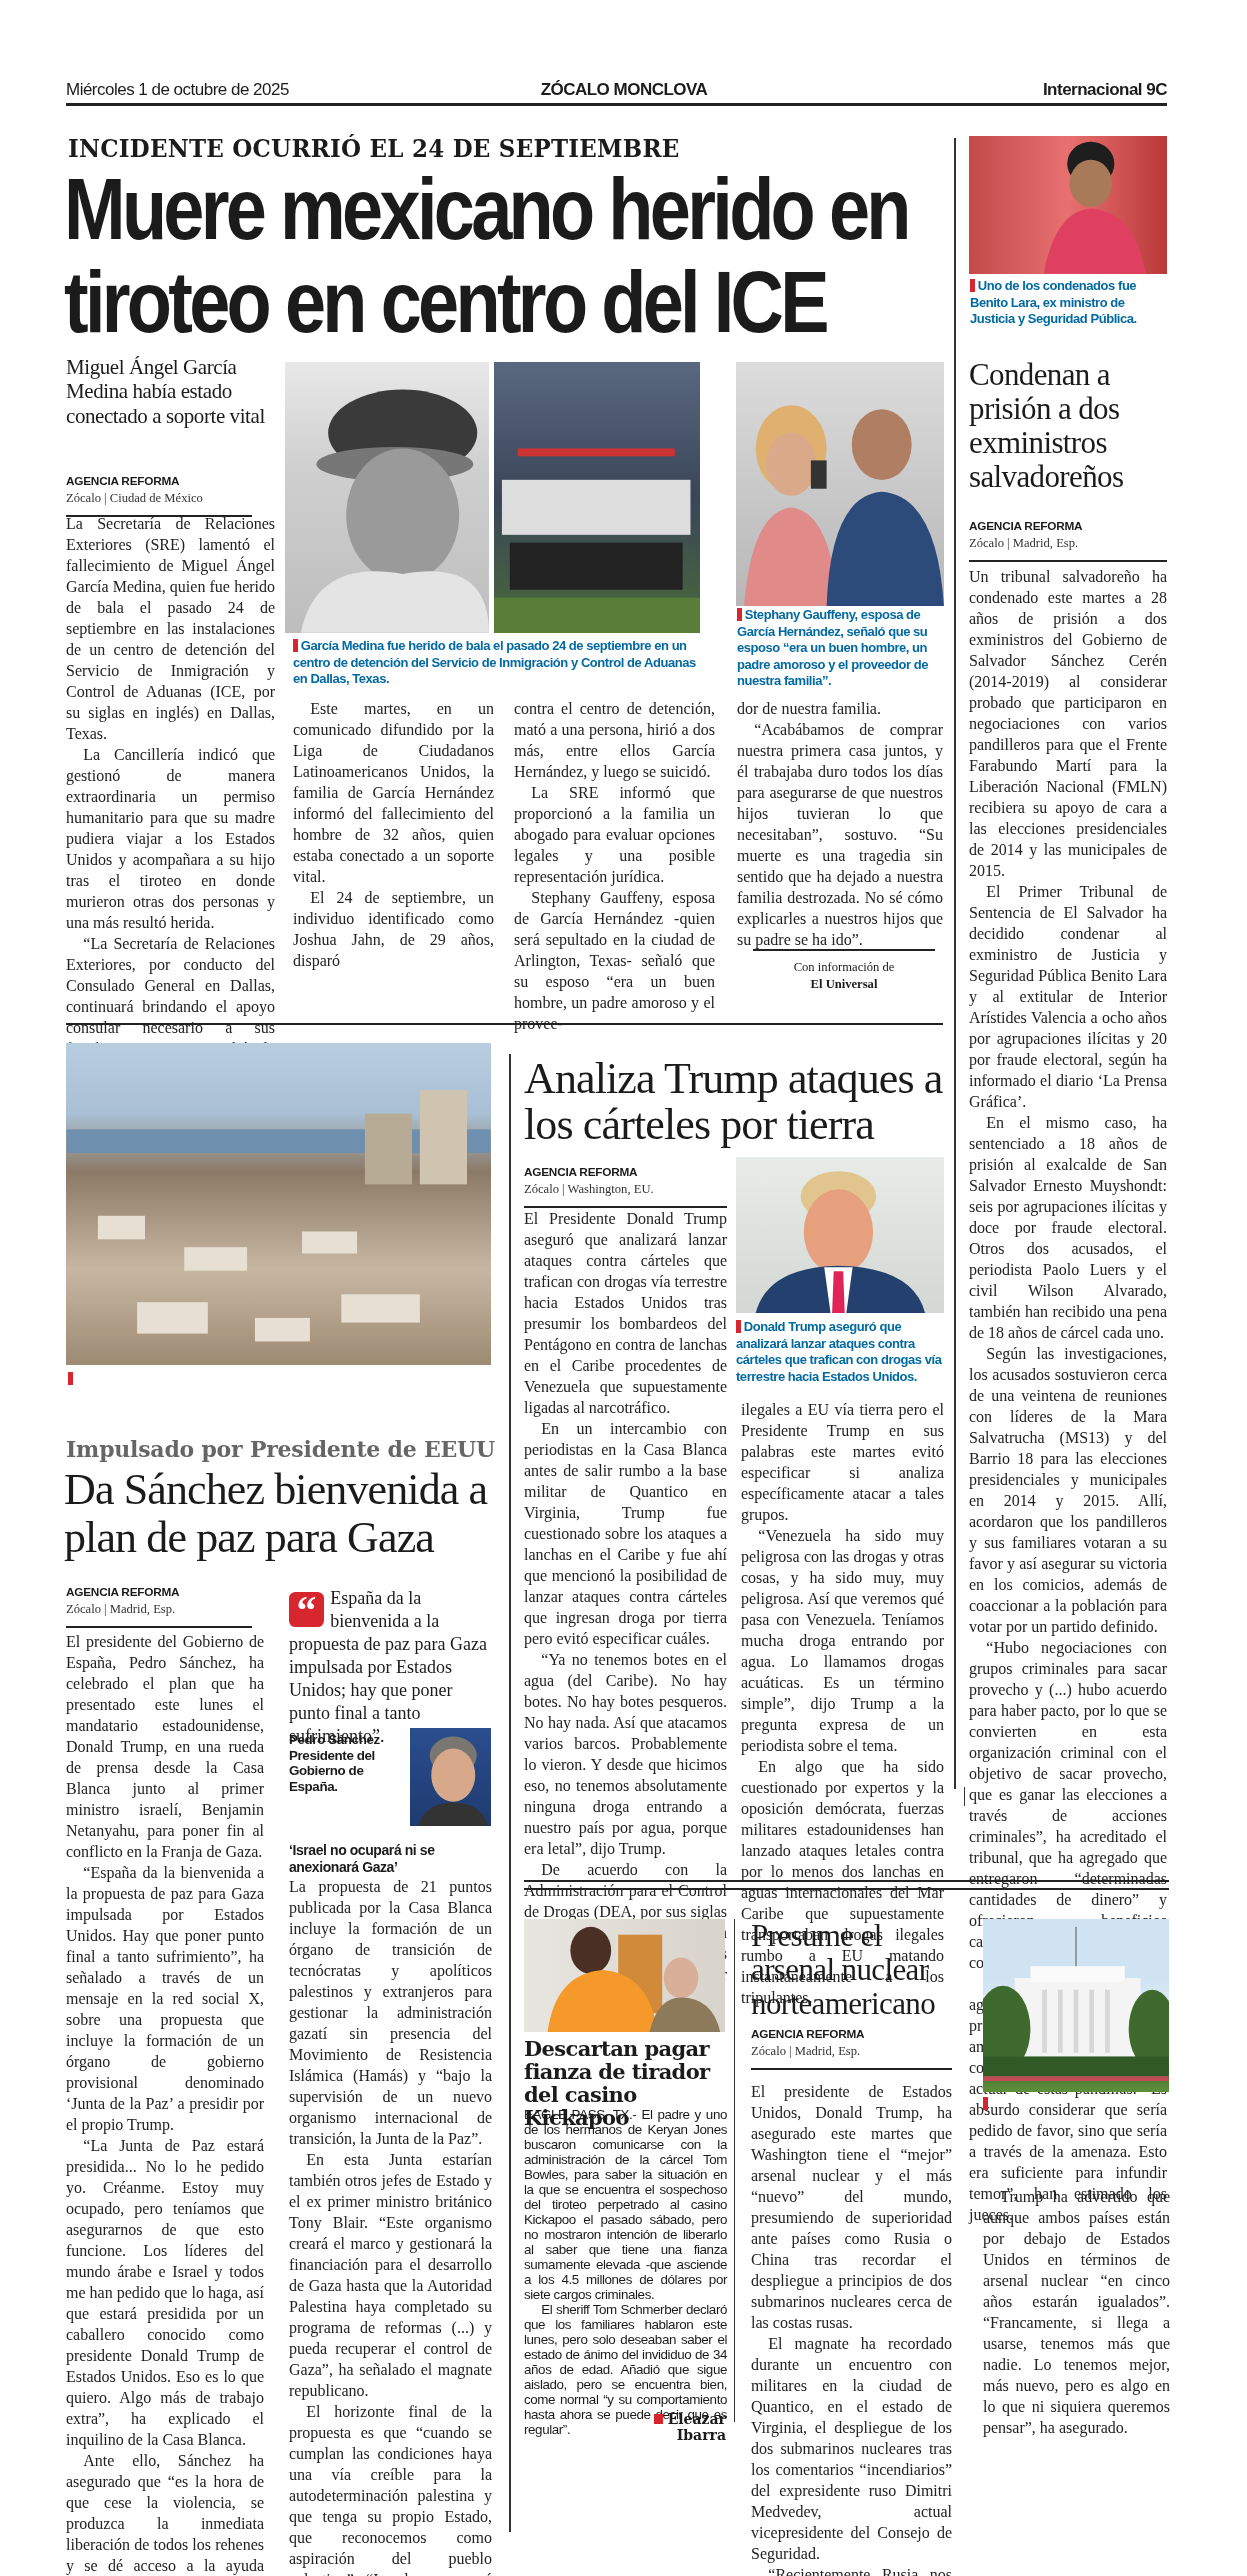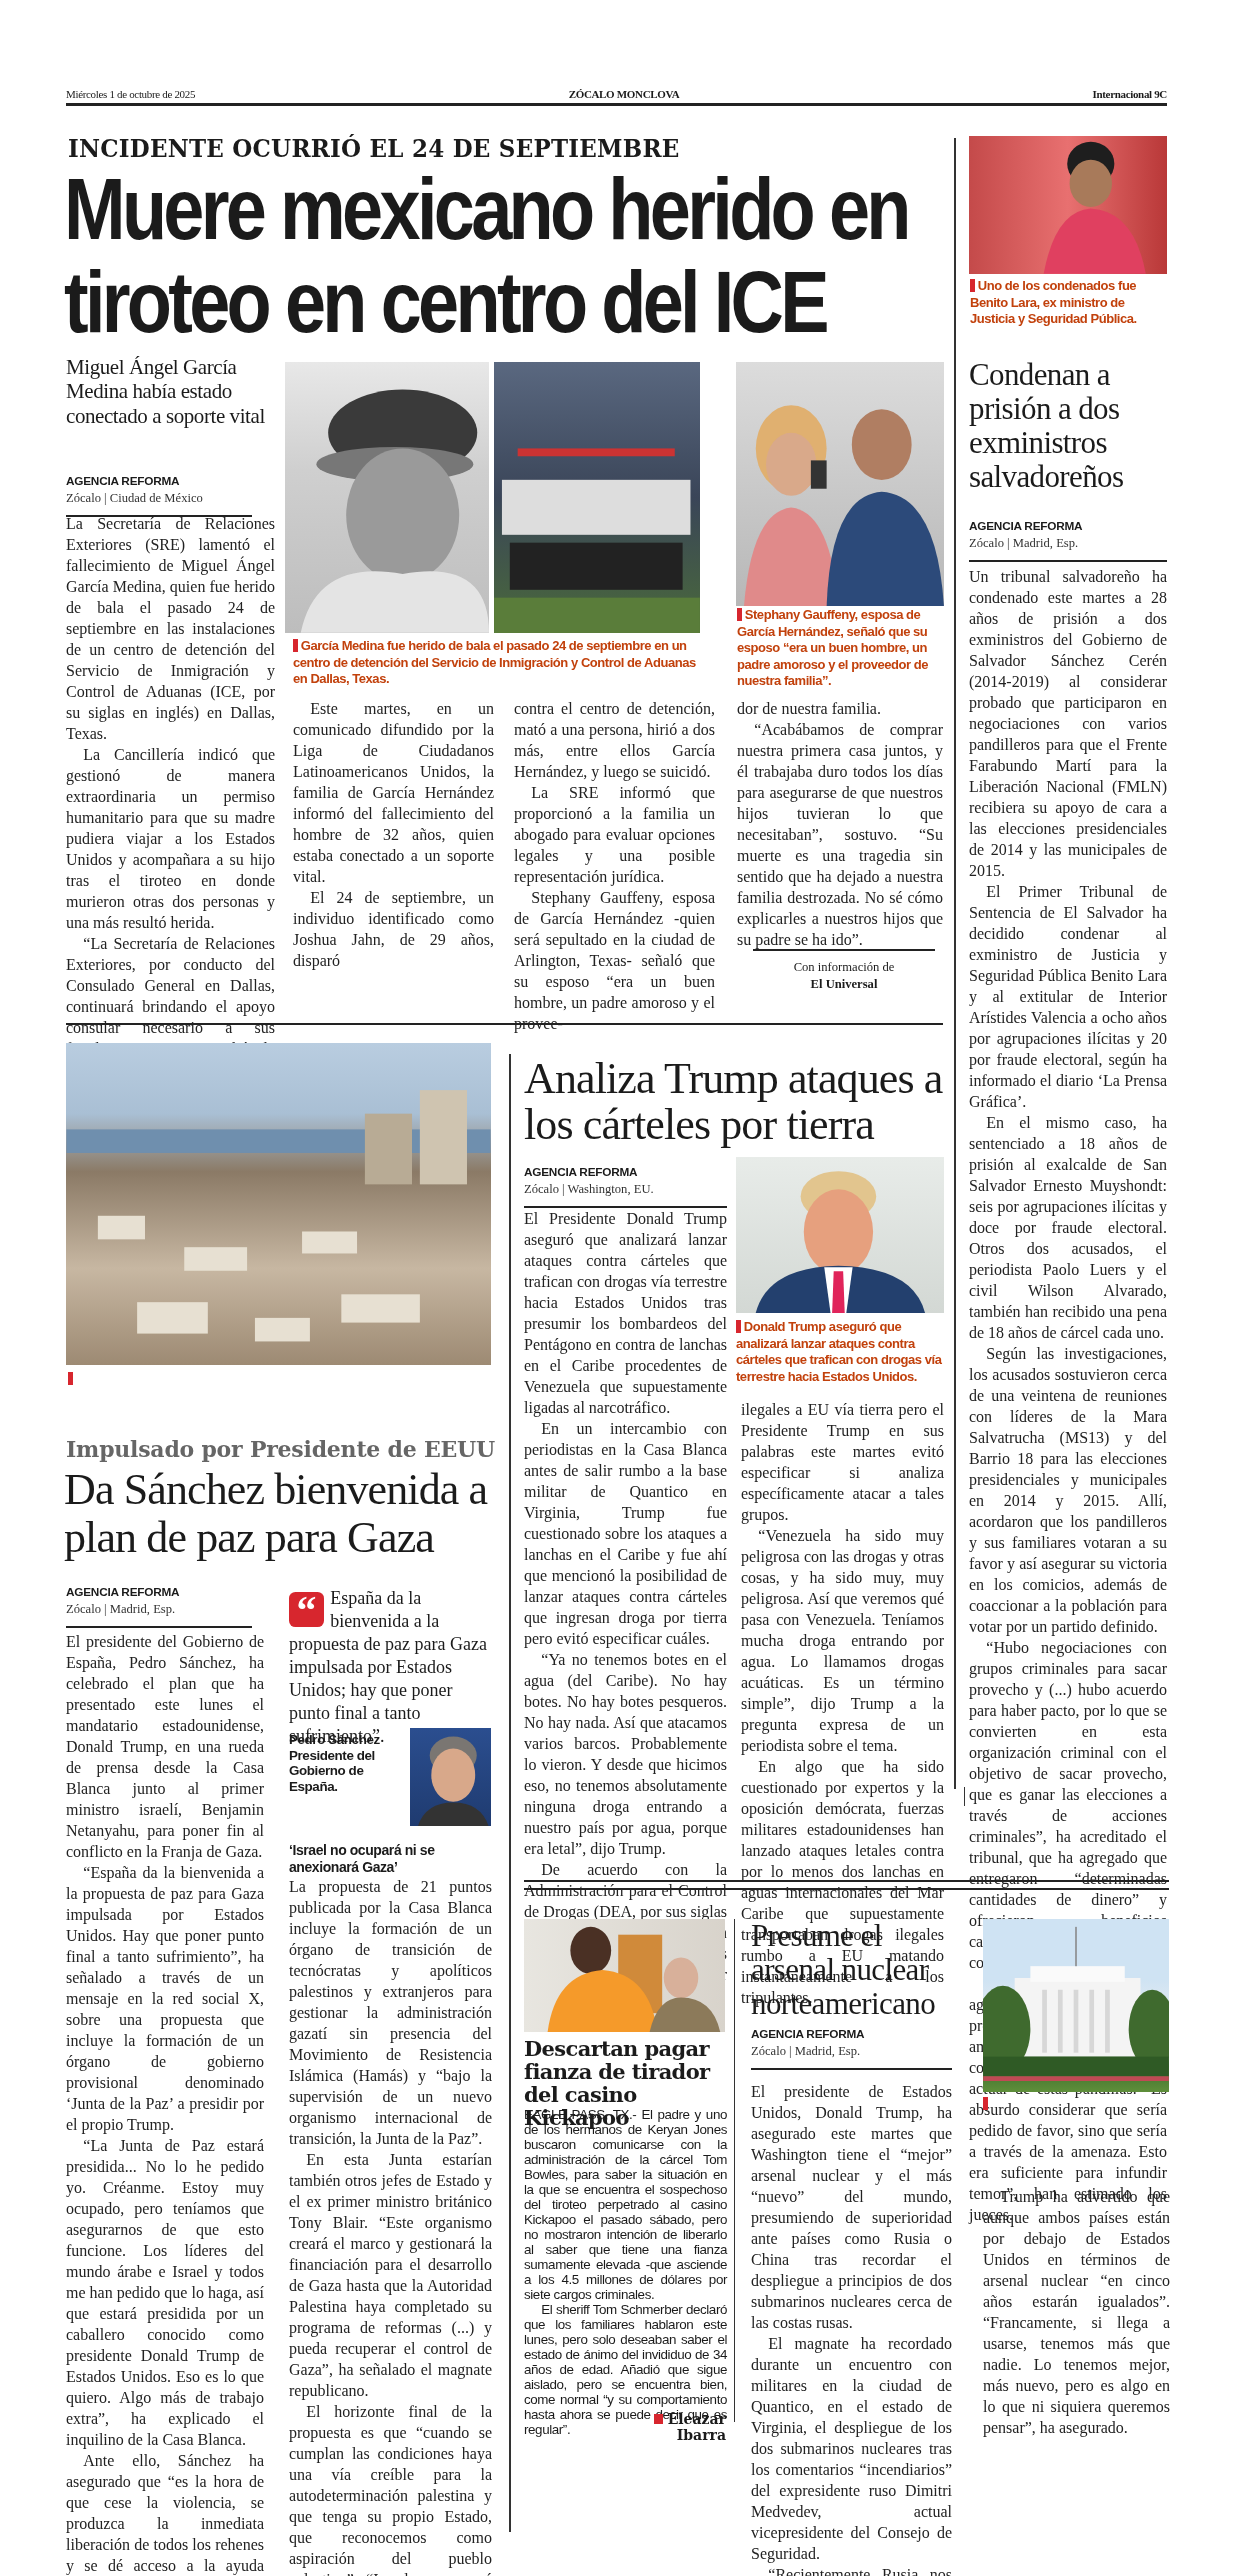--- a/index.html
+++ b/index.html
@@ -1,28 +1,28 @@
 <!DOCTYPE html>
 <html style="font-size:12.6px"><head>
 <meta charset="utf-8">
 <style>
 *{box-sizing:border-box;margin:0;padding:0}
 body{width:1248px;height:2576px;background:#fff;color:#1b1b1b;font-family:"DejaVu Serif",serif;position:relative;overflow:hidden}
 .abs{position:absolute}
 .serif{font-family:"Liberation Serif","DejaVu Serif",serif}
 .sans{font-family:"Liberation Sans","DejaVu Sans",sans-serif}
-.hdr{font-size:11px;top:88px;font-family:Liberation Serif, serif;letter-spacing:-0.03em}
+.hdr{font-size:17px;top:80px;font-family:Liberation Sans, sans-serif;letter-spacing:-0.03em}
 .rule{background:#222}
 .body-col{font-family:"Liberation Serif","DejaVu Serif",serif;font-size:16px;line-height:21px;text-align:justify;hyphens:auto;color:#222}
 .body-col p{text-indent:17.3px}
 .body-col p.first{text-indent:0}
 .agency{font-family:"Liberation Sans",sans-serif;font-weight:bold;font-size:11.8px;letter-spacing:-0.02em}
 .dateline{font-family:"Liberation Serif",serif;font-size:12.6px;color:#333;margin-top:3.1px}
 .byline-rule{height:1.6px;background:#222;margin-top:9.4px}
-.caption{font-family:"Liberation Sans","DejaVu Sans",sans-serif;font-size:13px;line-height:16.5px;letter-spacing:-0.035em;font-weight:bold;color:#c2410c}
+.caption{font-family:"Liberation Sans","DejaVu Sans",sans-serif;font-size:13px;line-height:16.5px;letter-spacing:-0.035em;font-weight:bold;color:#0369a1}
 .caption .mark{display:inline-block;width:4.7px;height:12.6px;background:#d7262e;margin-right:3.1px;vertical-align:-1.6px}
 .photo{background:#999;overflow:hidden}
 .vline{width:1.6px;background:#333}
 </style>
 </head>
 <body>
 
 <div class="abs hdr" style="left:66px">Miércoles 1 de octubre de 2025</div>
 <div class="abs hdr" style="left:0;width:1248px;text-align:center;font-weight:bold">ZÓCALO MONCLOVA</div>
 <div class="abs hdr" style="right:81px;font-weight:bold">Internacional 9C</div>

